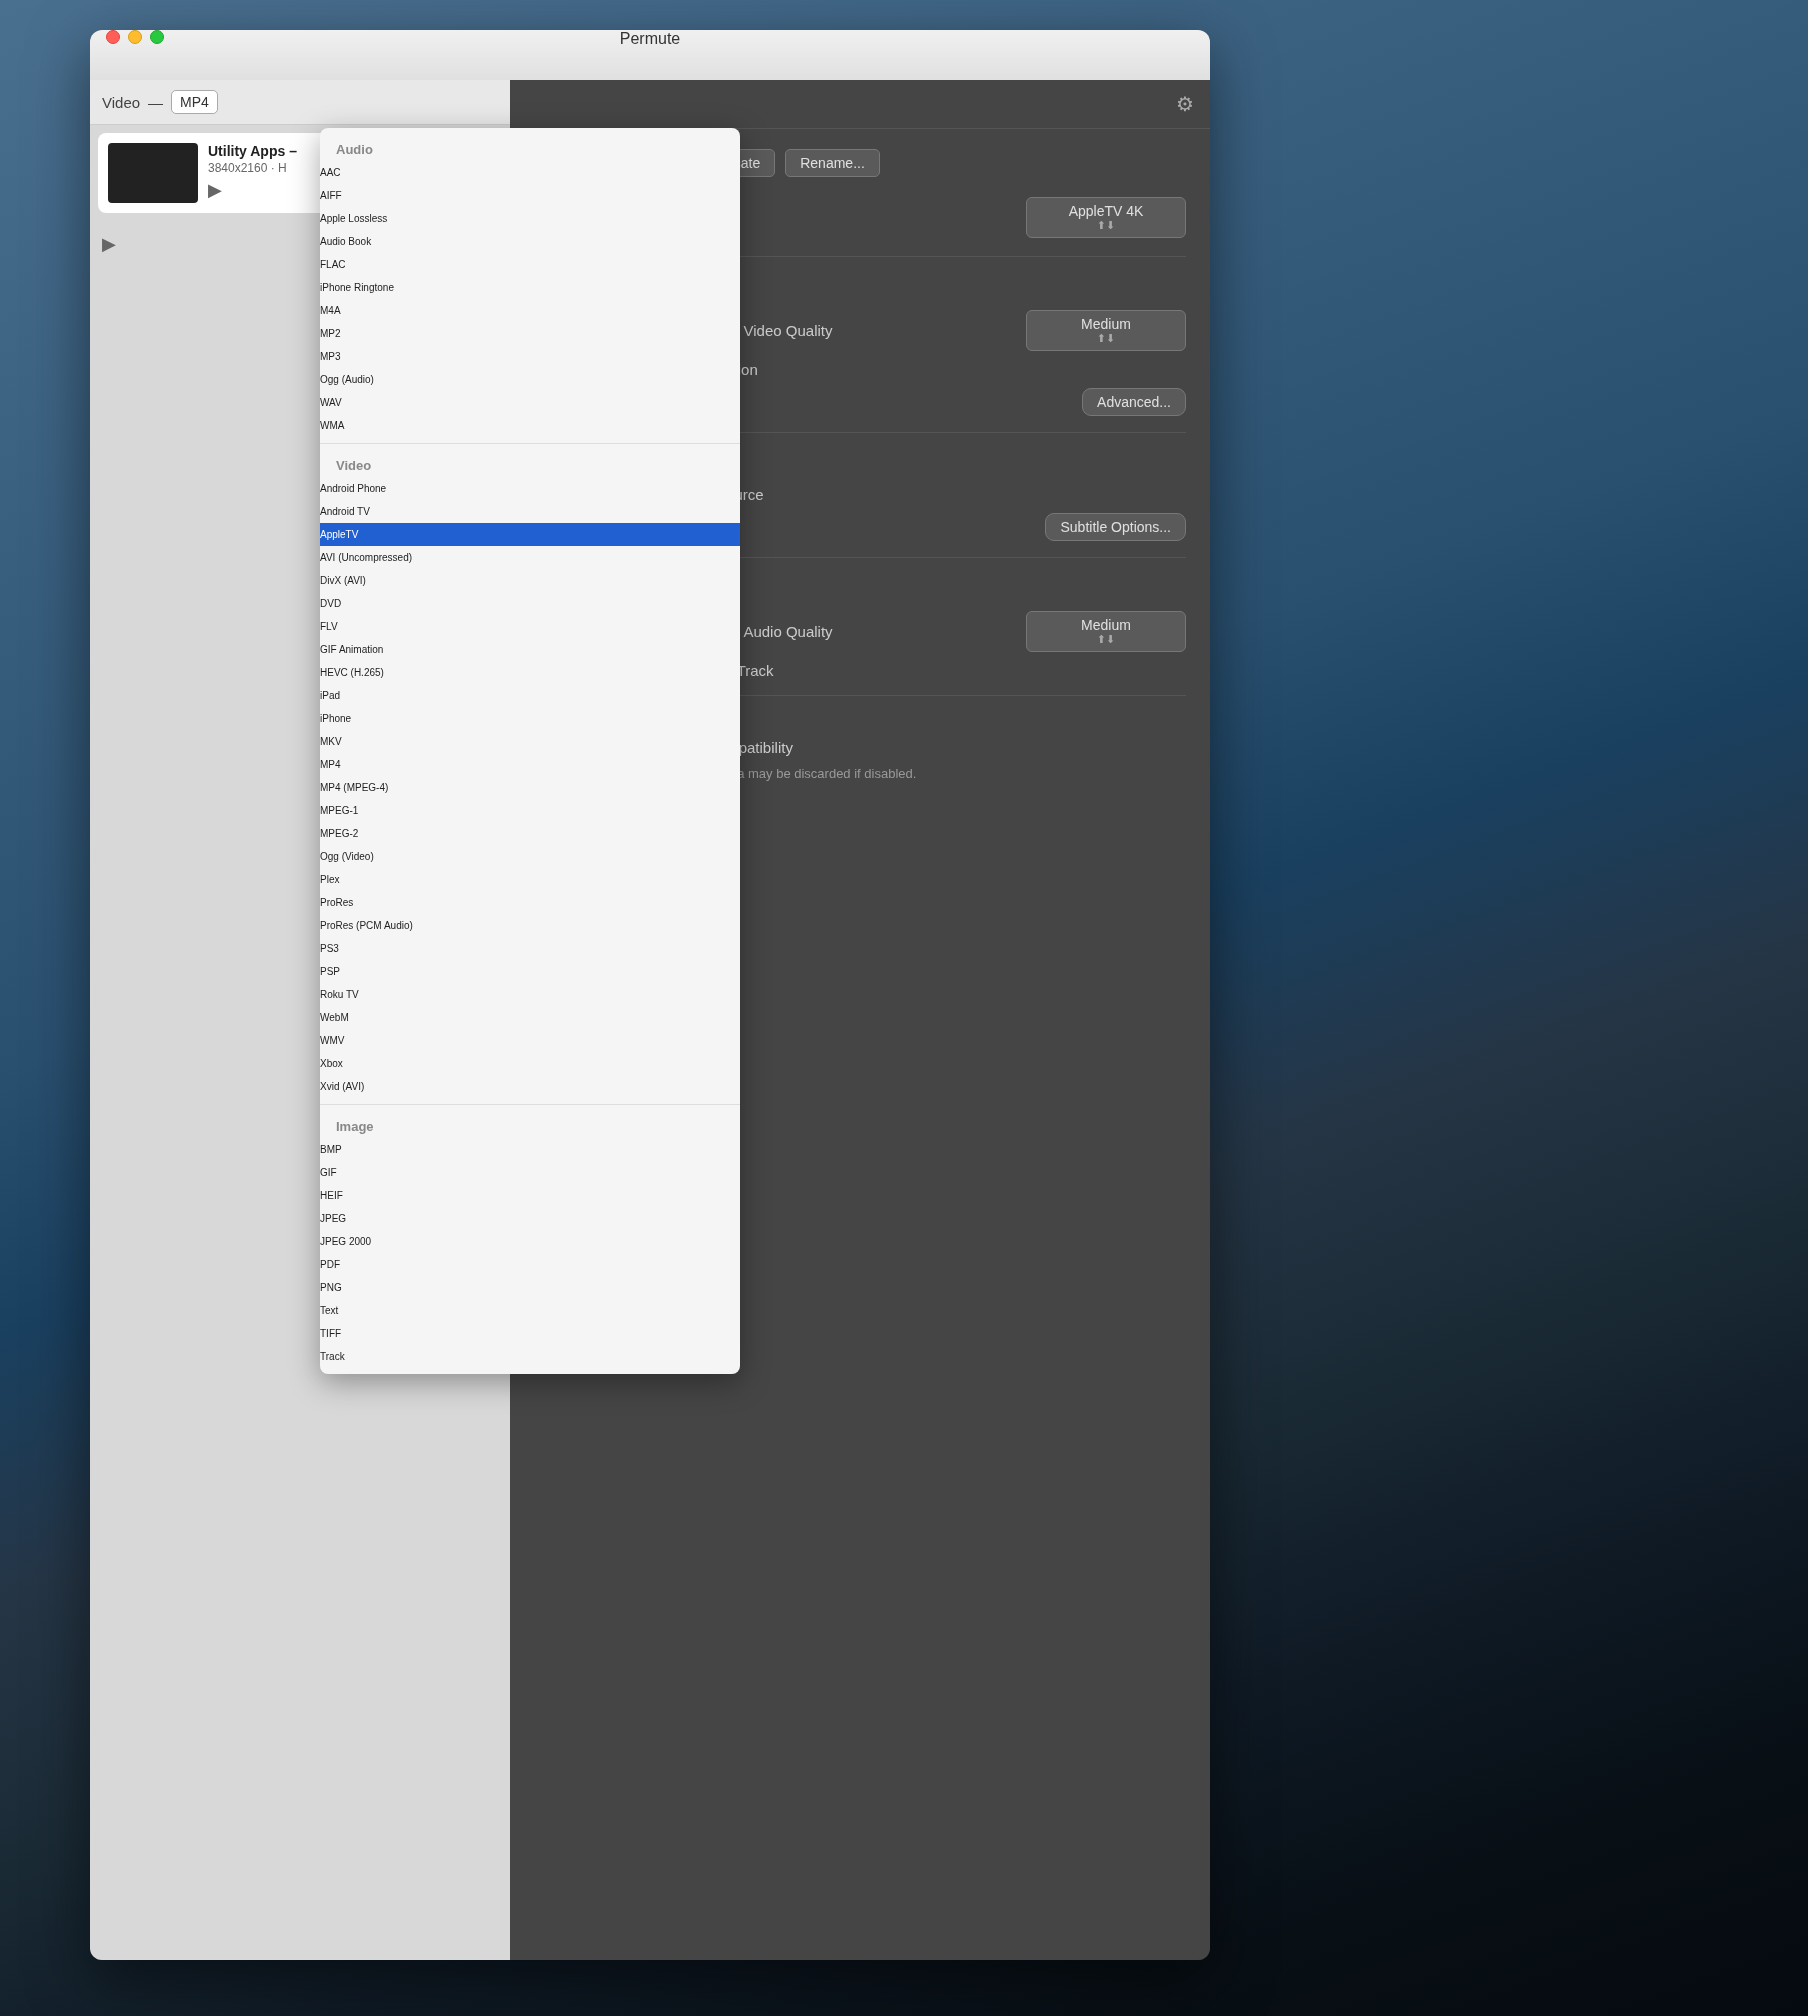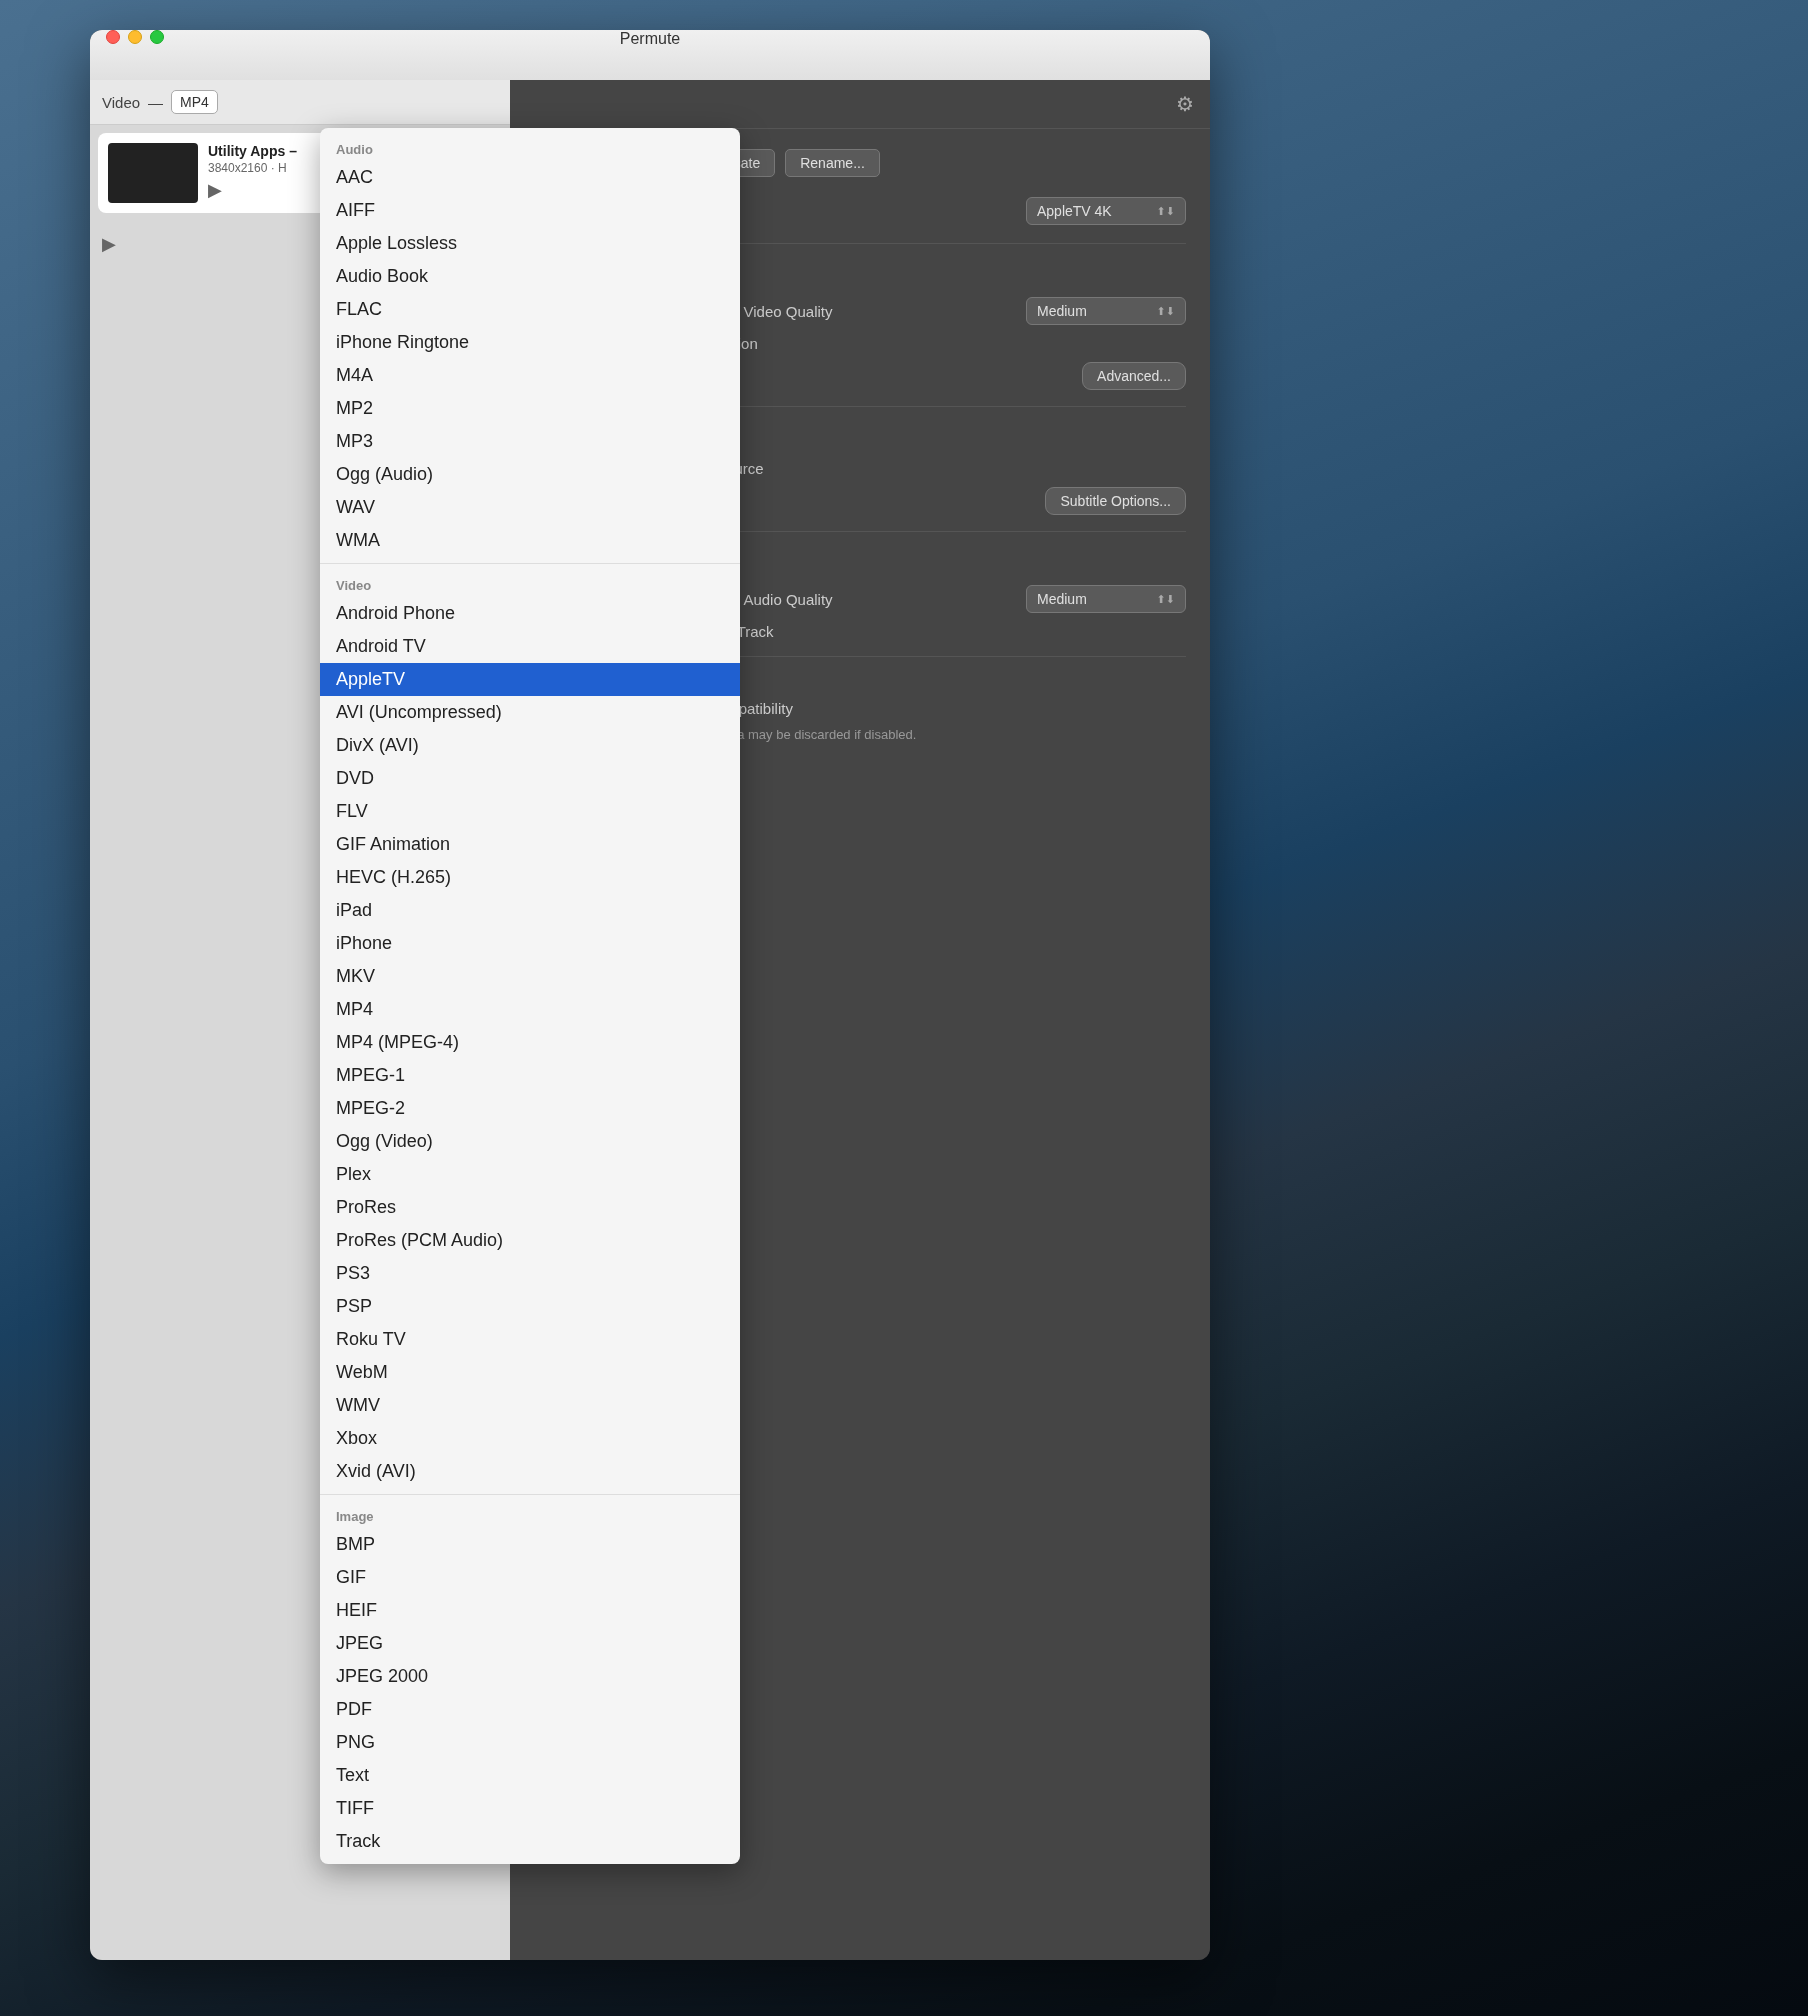--- a/index.html
+++ b/index.html
@@ -166,22 +166,22 @@
     }
 
     .menu-section-label {
       font-size: 13px;
       font-weight: 600;
       color: #888;
       padding: 8px 16px 4px 16px;
     }
 
     .menu-item {
-      padding: 6px 16px;
-      font-size: 18px;
+      padding: 6px 0;
+      font-size: 10px;
       color: #222;
       cursor: pointer;
       white-space: nowrap;
     }
 
     .menu-item.selected {
       background: #2060d0;
       color: #fff;
     }
 
@@ -348,20 +348,21 @@
       align-items: center;
       background: #5a5a5a;
       border: 1px solid #777;
       border-radius: 6px;
       padding: 5px 10px;
       font-size: 14px;
       color: #e0e0e0;
       margin-left: auto;
       min-width: 160px;
       justify-content: space-between;
+      flex-direction: column;
     }
 
     .select-arrow {
       font-size: 11px;
       color: #aaa;
     }
   </style>
 </head>
 <body>
 

